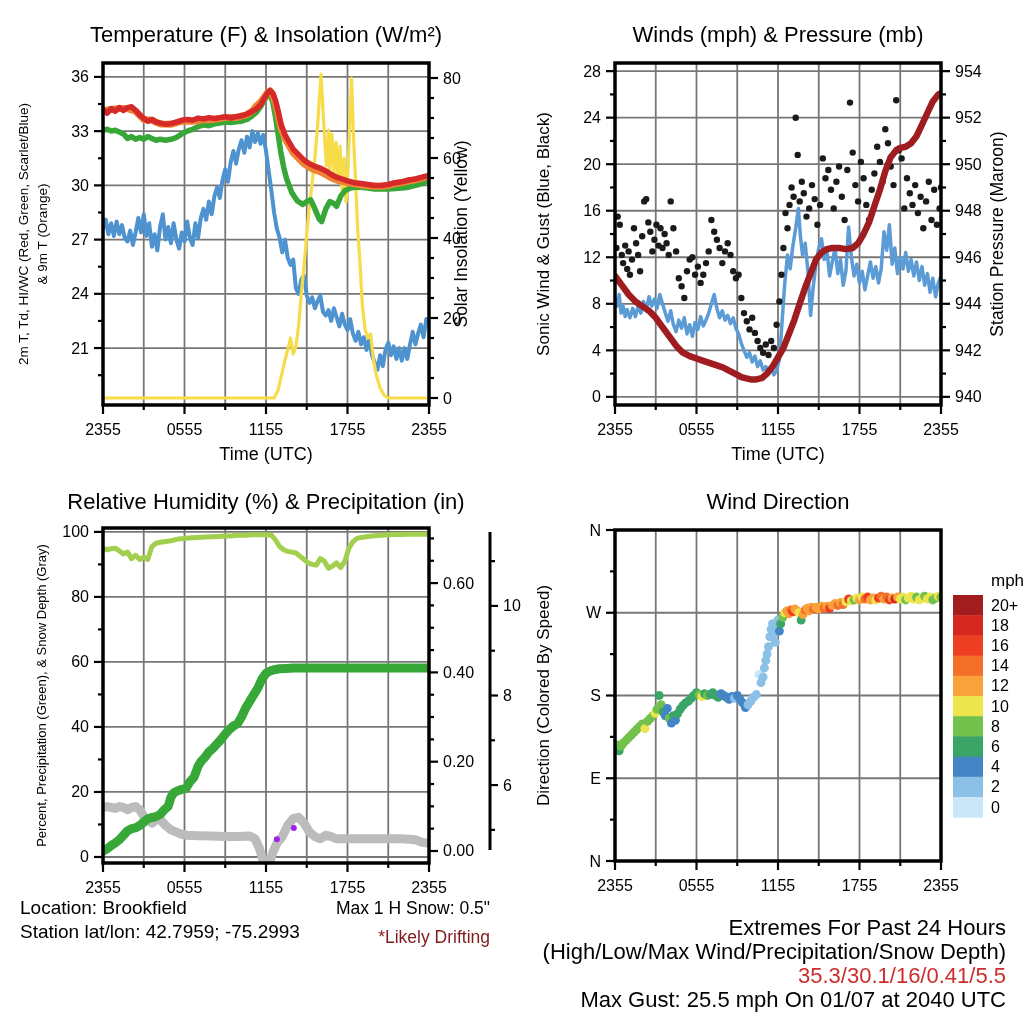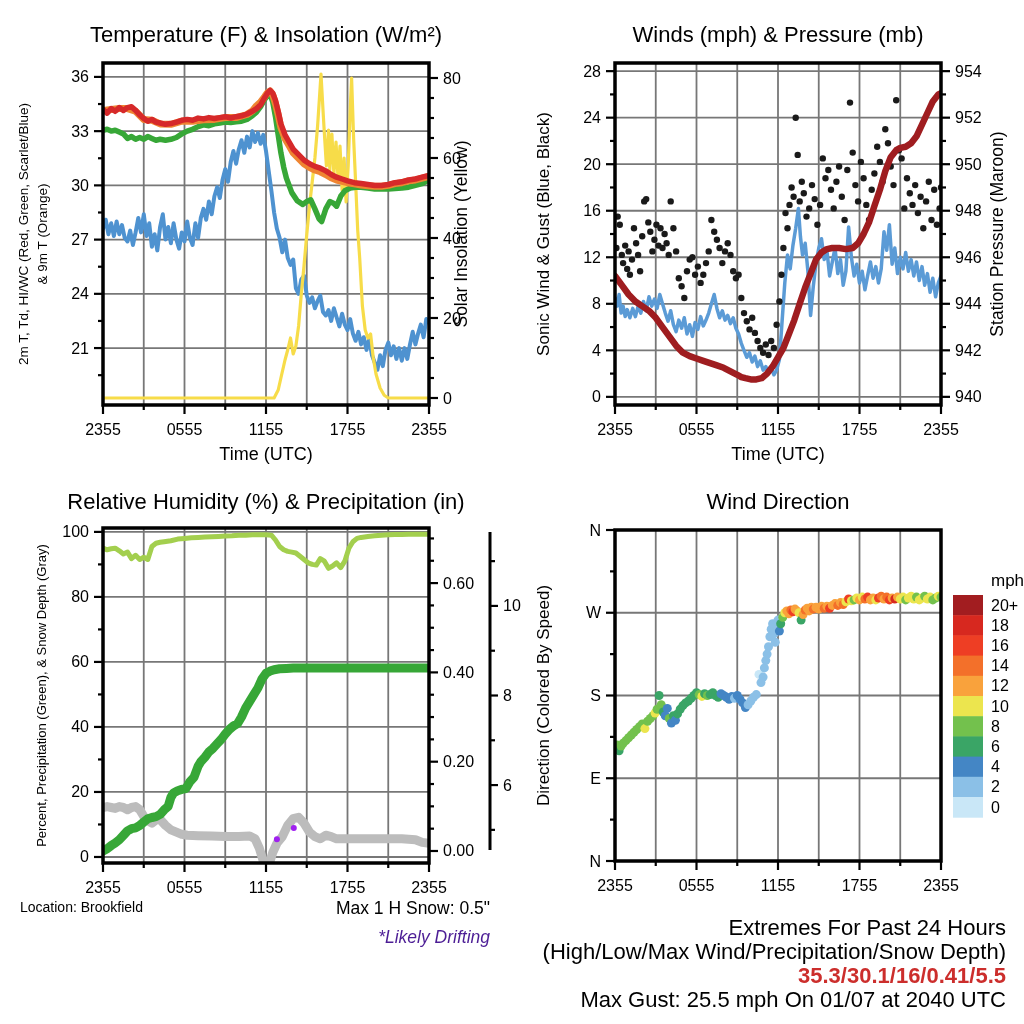--- a/index.html
+++ b/index.html
@@ -1,22 +1,22 @@
 <!DOCTYPE html>
 <html><head>
 <meta charset="utf-8">
 <style>
   html,body{margin:0;padding:0;background:#fff;}
   .canvas{position:relative;width:1024px;height:1024px;background:#fff;overflow:hidden;
           font-family:"Liberation Sans",sans-serif;color:#000;}
   #charts{position:absolute;left:0;top:0;}
-  .station-info{position:absolute;left:20px;top:896px;font-size:14px;line-height:23.5px;}
+  .station-info{position:absolute;left:20px;top:896px;font-size:19px;line-height:23.5px;}
   .snow-note{position:absolute;left:200px;top:894px;width:290px;text-align:right;font-size:17.5px;line-height:29px;}
   .extremes{position:absolute;right:18px;top:916px;text-align:right;font-size:22px;line-height:24px;}
-  .extremes .vals{font-weight:bold;}
+  .extremes .vals{font-weight:normal;}
   .footer{position:absolute;left:0;top:1061px;width:100%;text-align:center;font-size:15.5px;color:#9a9a9a;}
   svg text{font-family:"Liberation Sans",sans-serif;}
 </style>
 </head>
 <body>
 
 <div class="canvas">
   <svg id="charts" width="1024" height="1024" viewBox="0 0 1024 1024">
       <g>
         <clipPath id="temp-insolation-chart-clip">
@@ -641,25 +641,26 @@
           <rect x="953" y="776.8" width="30" height="20.7" fill="#8bc0e7"></rect>
           <text x="991" y="792.4" font-size="16" fill="#000" text-anchor="start">2</text>
           <rect x="953" y="797.0" width="30" height="20.7" fill="#c9e7f7"></rect>
           <text x="991" y="812.6" font-size="16" fill="#000" text-anchor="start">0</text>
         </g>
       </g>
     </svg>
 
   <div class="station-info">
     <div>Location: Brookfield</div>
+    <div>Station lat/lon: 42.7959; -75.2993</div>
   </div>
 
   <div class="snow-note">
     <div>Max 1 H Snow: 0.5"</div>
-    <div style="color: #4c1d95; font-style: italic;">*Likely Drifting</div>
+    <div style="color: #7f1d1d;">*Likely Drifting</div>
   </div>
 
   <div class="extremes">
     <div>Extremes For Past 24 Hours</div>
     <div>(High/Low/Max Wind/Precipitation/Snow Depth)</div>
     <div class="vals" style="color: rgb(204, 46, 44);">35.3/30.1/16/0.41/5.5</div>
     <div>Max Gust: 25.5 mph On 01/07 at 2040 UTC</div>
   </div>
 
   <div class="footer">Created By Nick Bassill Using Data Provided By The NYS Mesonet</div>

